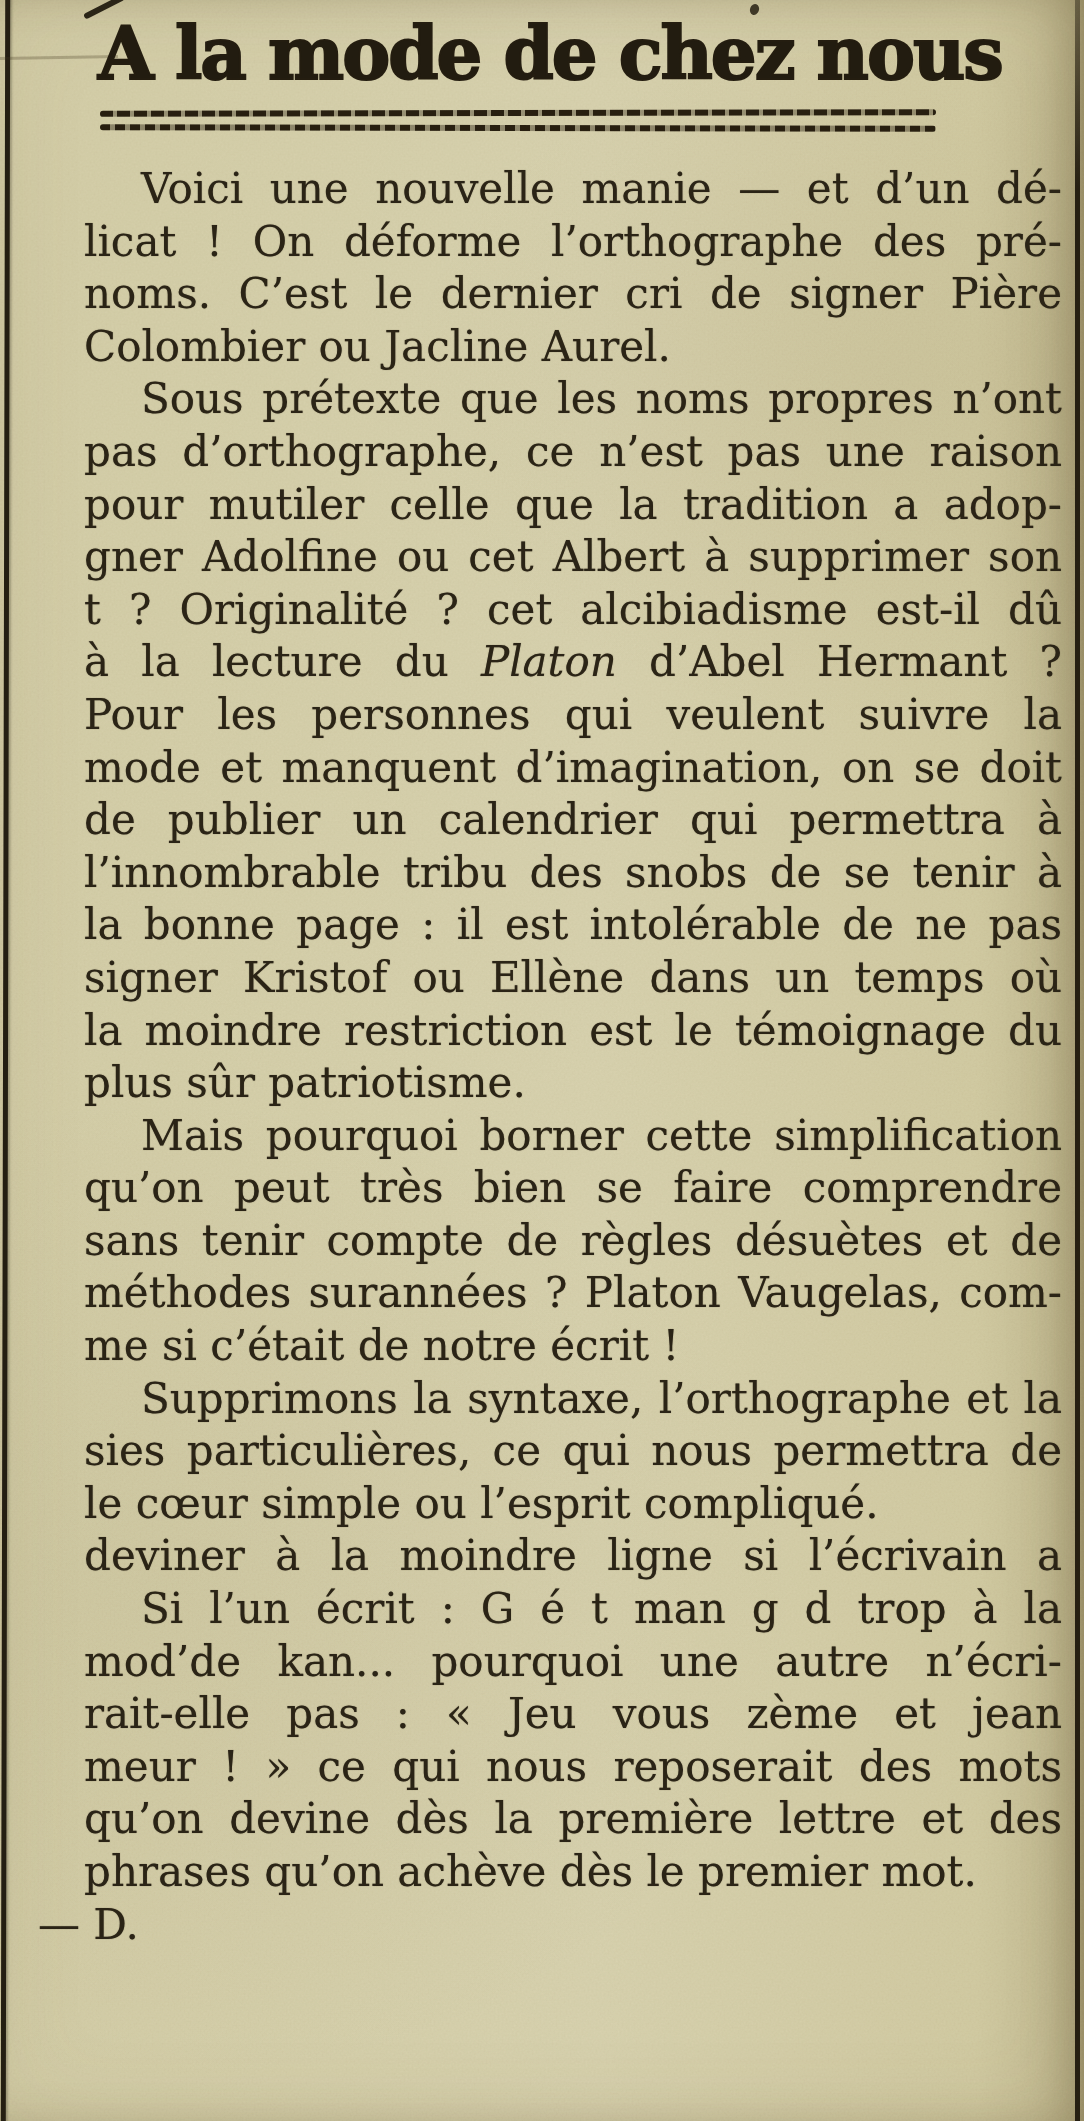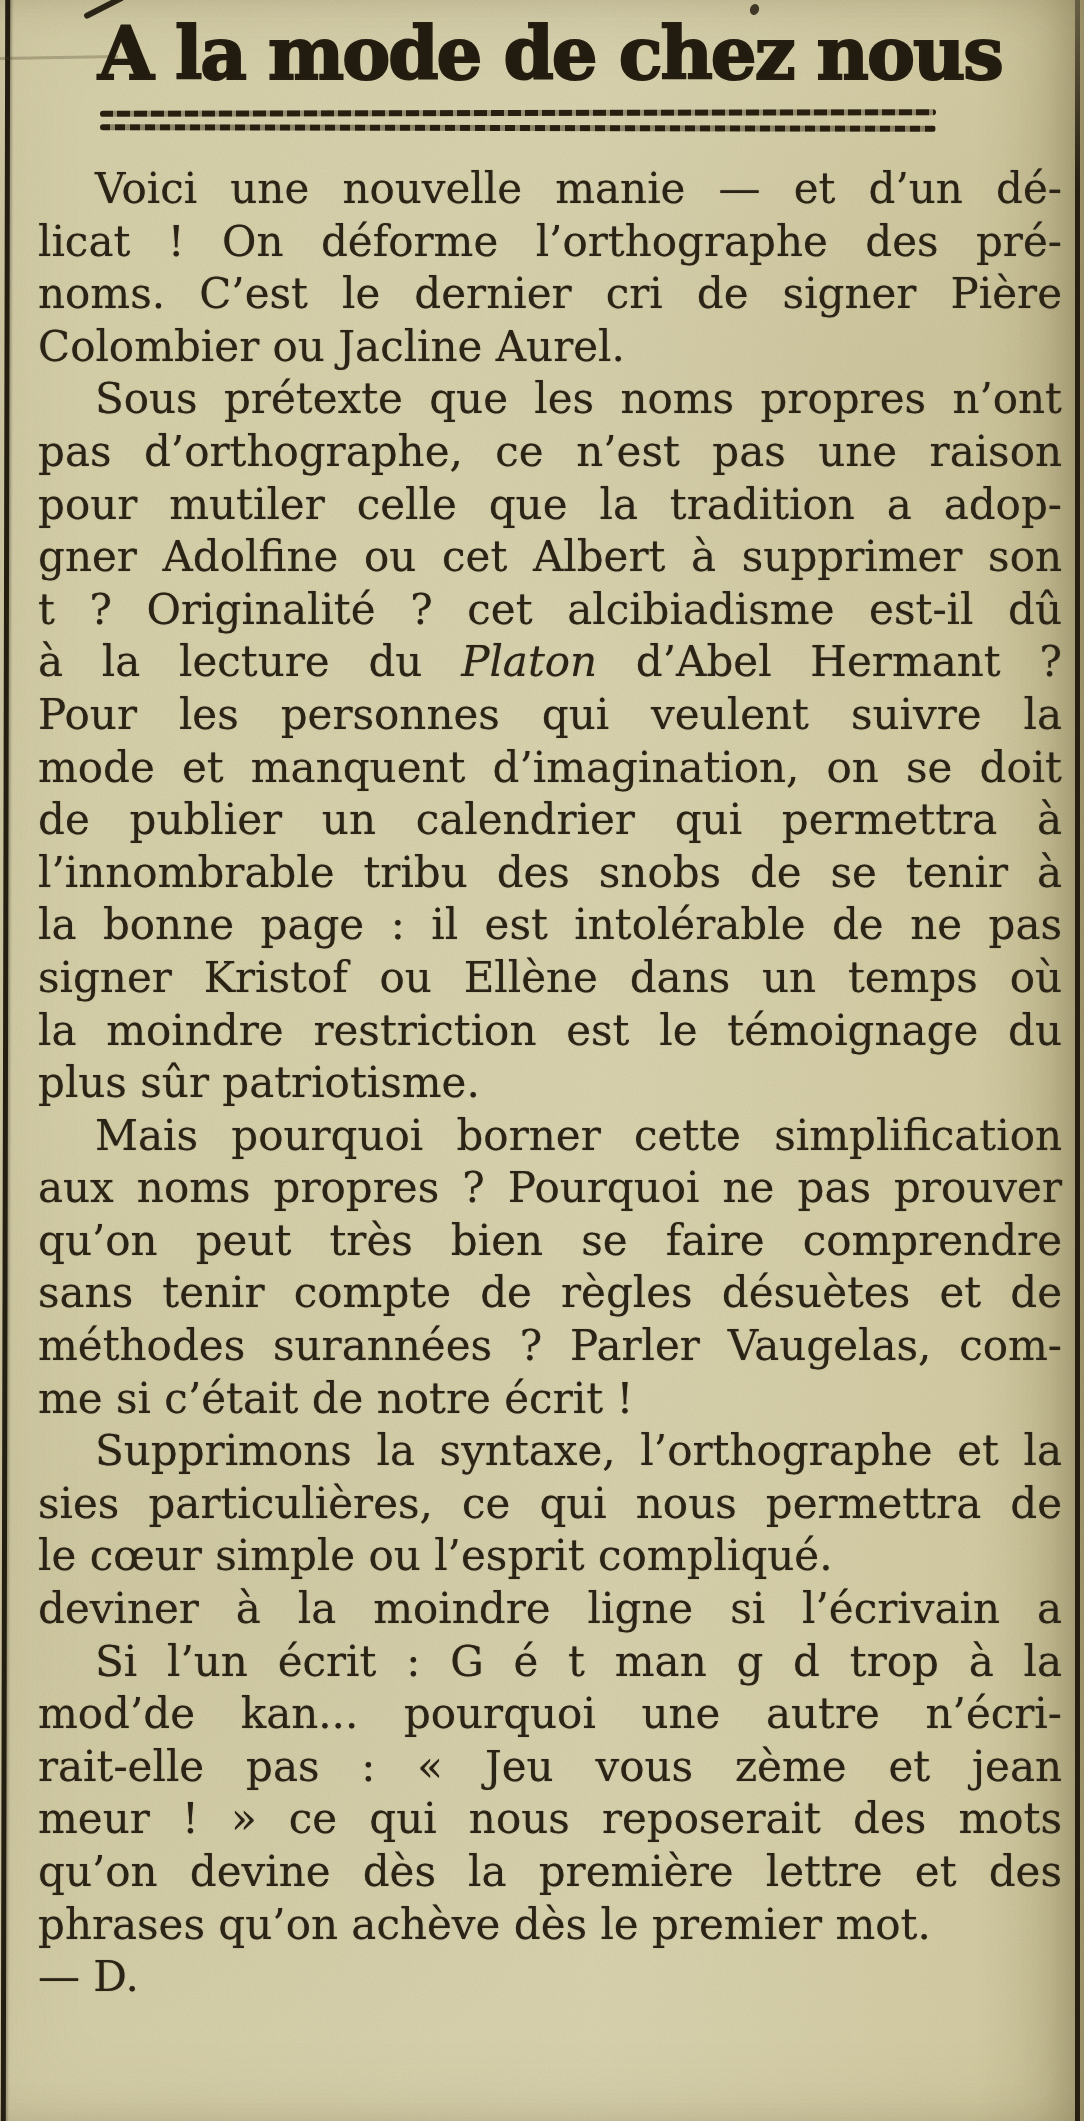--- a/index.html
+++ b/index.html
@@ -56,21 +56,21 @@
   }
   .dbl-rule.r1{margin-top:10px;transform:rotate(-0.12deg);}
   .dbl-rule.r2{margin-top:9px;transform:rotate(0.1deg);
     background:repeating-linear-gradient(90deg,#281f10 0 10px,rgba(40,31,16,0.4) 10px 15px);}
   .bodytext{
     margin-top:32px;
     font-size:42px;line-height:52.6px;
     color:#2b2416;
     text-shadow:0 0 1px rgba(43,36,22,0.55);
   }
-  .line{text-align:justify;text-align-last:justify;height:52.6px;}
+  .line{text-align:justify;text-align-last:justify;height:52.6px;margin-left:46px;}
   .line.end{text-align-last:left;}
   .line.ind{padding-left:57px;}
   .line i{font-style:italic;}
   .sig{height:52.6px;}
 </style>
 </head>
 <body>
 
 <div id="scan">
 
@@ -98,24 +98,23 @@
       <div class="line"><span>à la lecture du </span><i>Platon</i><span> d’Abel Hermant ?</span></div>
       <div class="line">Pour les personnes qui veulent suivre la</div>
       <div class="line">mode et manquent d’imagination, on se doit</div>
       <div class="line">de publier un calendrier qui permettra à</div>
       <div class="line">l’innombrable tribu des snobs de se tenir à</div>
       <div class="line">la bonne page : il est intolérable de ne pas</div>
       <div class="line">signer Kristof ou Ellène dans un temps où</div>
       <div class="line">la moindre restriction est le témoignage du</div>
       <div class="line end">plus sûr patriotisme.</div>
       <div class="line ind">Mais pourquoi borner cette simplification</div>
-      <div class="line">aux noms propres ? Pourquoi ne pas prouver</div>
       <div class="line">qu’on peut très bien se faire comprendre</div>
       <div class="line">sans tenir compte de règles désuètes et de</div>
-      <div class="line">méthodes surannées ? Parler Vaugelas, com-</div>
+      <div class="line">méthodes surannées ? Platon Vaugelas, com-</div>
       <div class="line end">me si c’était de notre écrit !</div>
       <div class="line ind">Supprimons la syntaxe, l’orthographe et la</div>
       <div class="line">sies particulières, ce qui nous permettra de</div>
       <div class="line end">le cœur simple ou l’esprit compliqué.</div>
       <div class="line">deviner à la moindre ligne si l’écrivain a</div>
       <div class="line ind">Si l’un écrit : G é t man g d trop à la</div>
       <div class="line">mod’de kan... pourquoi une autre n’écri-</div>
       <div class="line">rait-elle pas : « Jeu vous zème et jean</div>
       <div class="line">meur ! » ce qui nous reposerait des mots</div>
       <div class="line">qu’on devine dès la première lettre et des</div>

